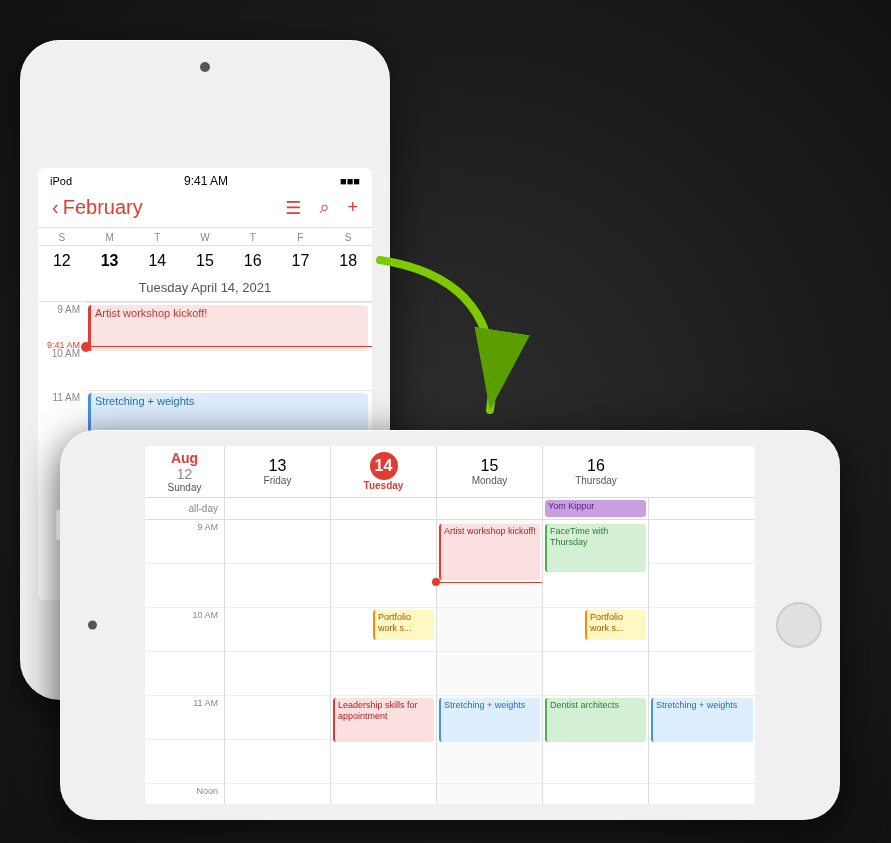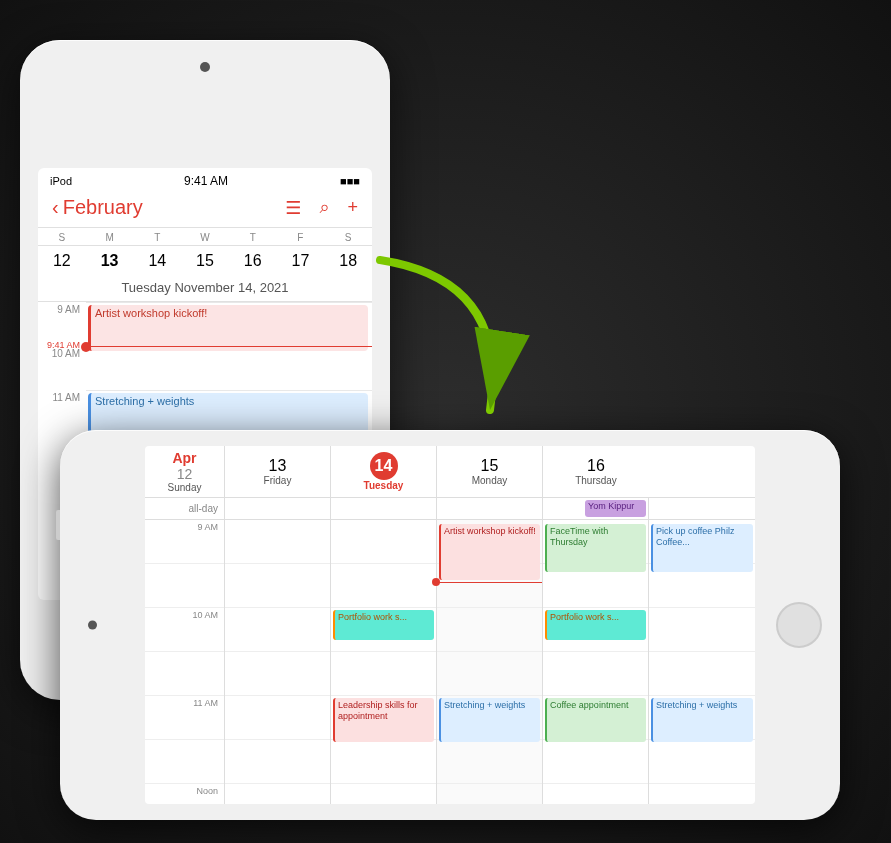--- a/index.html
+++ b/index.html
@@ -332,21 +332,20 @@
     }
     .land-allday-cell:last-child { border-right: none; }
     .allday-event {
       position: absolute;
       inset: 2px 2px;
       border-radius: 3px;
       font-size: 9px;
       padding: 1px 3px;
       overflow: hidden;
       white-space: nowrap;
-      margin-left: 40px;
     }
     .allday-purple { background: #c8a0e0; color: #5a2080; }
 
     
     .land-grid {
       flex: 1;
       overflow: hidden;
       display: grid;
       grid-template-columns: 80px 1fr 1fr 1fr 1fr 1fr;
       position: relative;
@@ -382,21 +381,21 @@
       border-radius: 3px;
       padding: 2px 3px;
       font-size: 9px;
       font-weight: 500;
       overflow: hidden;
       line-height: 1.2;
     }
     .ev-pink { background: #fce0e0; border-left: 2px solid #e03c31; color: #b02020; }
     .ev-blue { background: #ddeeff; border-left: 2px solid #4a90e2; color: #2c6fa8; }
     .ev-green { background: #d4f0d4; border-left: 2px solid #4caf50; color: #2e7d32; }
-    .ev-orange { background: #5eead4; border-left: 2px solid #ff8c00; color: #b05000; }
+    .ev-orange { background: #fef9c3; border-left: 2px solid #ff8c00; color: #b05000; margin-left: 40px; }
 
     .land-now-line {
       position: absolute;
       left: 0;
       right: 0;
       height: 1px;
       background: #e03c31;
       z-index: 5;
     }
     .land-now-dot {
@@ -450,21 +449,21 @@
         <div class="d bold">13</div>
         <div class="d">
             <div class="today">14</div>
           </div>
         <div class="d">15</div>
         <div class="d">16</div>
         <div class="d">17</div>
         <div class="d">18</div>
       </div>
 
-      <div class="portrait-date-label">Tuesday  November 14, 2021</div>
+      <div class="portrait-date-label">Tuesday  April 14, 2021</div>
 
       <div class="portrait-timeline">
 
         <div class="time-row">
           <div class="time-label">9 AM</div>
           <div class="time-line">
             <div class="event-block event-pink" style="top:2px; height:46px;">Artist workshop kickoff!</div>
           </div>
         </div>
 
@@ -505,21 +504,21 @@
 
 <div class="ipod-landscape">
   <div class="side-btn"></div>
   <div class="camera-land"></div>
   <div class="screen-area-land">
     <div class="land-cal">
 
       <div class="land-header">
 
         <div class="land-header-cell">
-          <span class="land-month">Apr</span>
+          <span class="land-month">Aug</span>
           <span style="font-size:14px;color:#888;">12</span>
           <span class="land-day-label">Sunday</span>
         </div>
 
         <div class="land-header-cell">
           <span class="land-day-num">13</span>
           <span class="land-day-label">Friday</span>
         </div>
 
         <div class="land-header-cell">
@@ -613,34 +612,33 @@
           <div class="land-slot"></div>
           <div class="land-slot"></div>
           <div class="land-slot"></div>
           <div class="land-slot"></div>
           <div class="land-slot"></div>
 
           <div class="land-event ev-green" style="top:4px; height:48px;">FaceTime with Thursday</div>
 
           <div class="land-event ev-orange" style="top:90px; height:30px;">Portfolio work s...</div>
 
-          <div class="land-event ev-green" style="top:178px; height:44px;">Coffee appointment</div>
+          <div class="land-event ev-green" style="top:178px; height:44px;">Dentist architects</div>
 
         </div>
 
         <div class="land-day-col" style="position:relative; border-right:none;">
           <div class="land-slot"></div>
           <div class="land-slot"></div>
           <div class="land-slot"></div>
           <div class="land-slot"></div>
           <div class="land-slot"></div>
           <div class="land-slot"></div>
           <div class="land-slot"></div>
 
-          <div class="land-event ev-blue" style="top:4px; height:48px;">Pick up coffee Philz Coffee...</div>
 
           <div class="land-event ev-blue" style="top:178px; height:44px;">Stretching + weights</div>
 
         </div>
 
       </div>
     </div>
   </div>
   <div class="home-btn-land"></div>
 </div>

